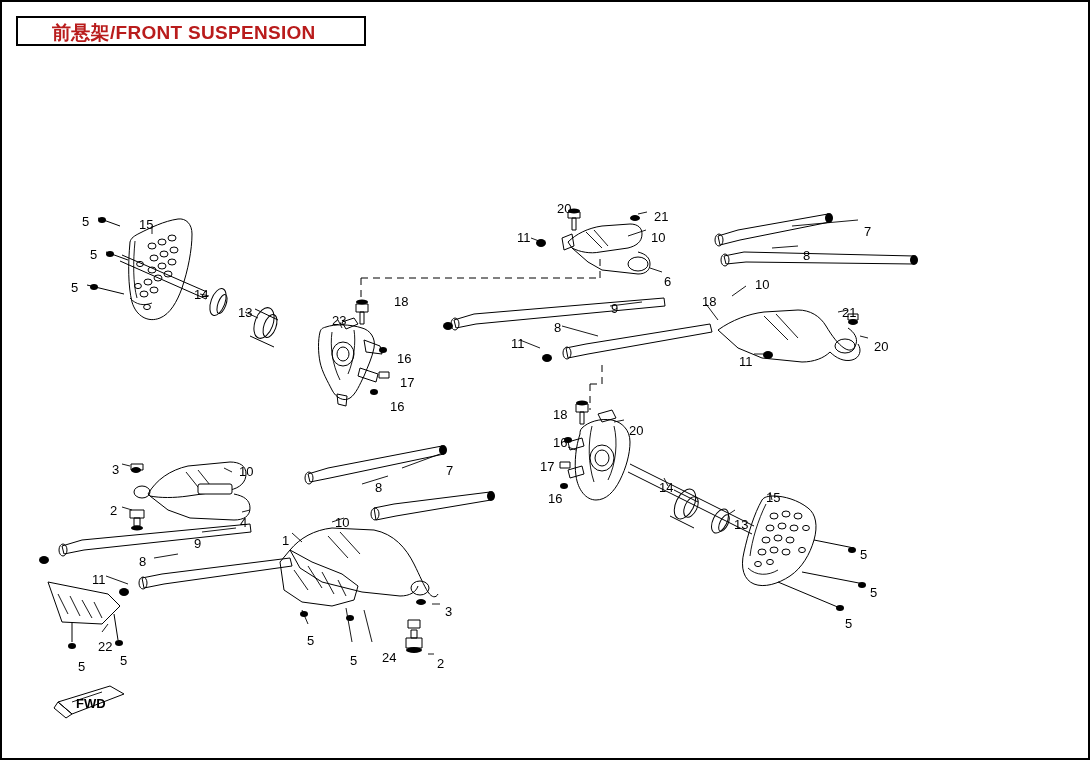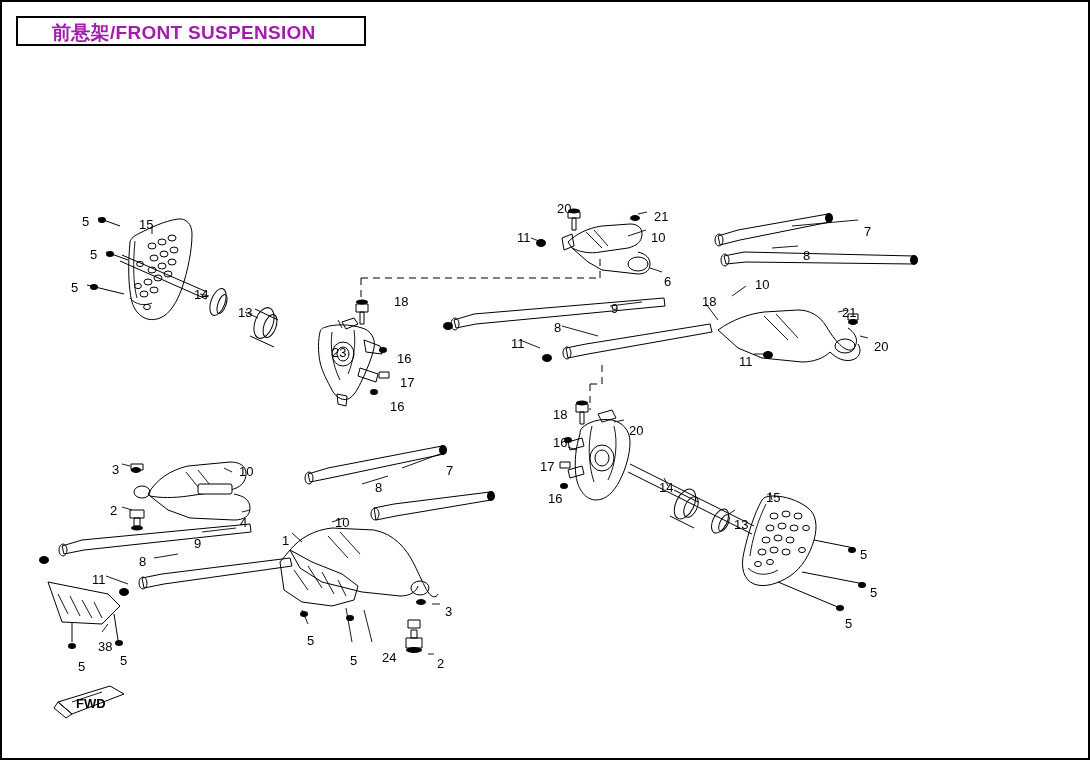--- a/index.html
+++ b/index.html
@@ -1,19 +1,19 @@
 <!DOCTYPE html>
 <html><head>
 <meta charset="utf-8">
 <style>
   html,body{margin:0;padding:0;background:#ffffff;}
   body{font-family:"Liberation Sans", sans-serif;}
   #page{position:relative;width:1090px;height:760px;background:#fff;border:2px solid #000;box-sizing:border-box;overflow:hidden;}
   #title-box{position:absolute;left:14px;top:14px;width:350px;height:30px;border:2px solid #000;box-sizing:border-box;background:#fff;}
-  #title-text{position:absolute;left:50px;top:18px;font-size:19px;font-weight:bold;color:#a21caf;letter-spacing:0.3px;white-space:nowrap;}
+  #title-text{position:absolute;left:50px;top:18px;font-size:19px;font-weight:bold;color:#b91c1c;letter-spacing:0.3px;white-space:nowrap;}
   .cal{position:absolute;font-size:13px;color:#000;font-family:"Liberation Sans", sans-serif;}
   svg.layer{position:absolute;left:0;top:0;width:1090px;height:760px;pointer-events:none;}
   .ln{stroke:#000;stroke-width:1;fill:none;}
   .thin{stroke:#000;stroke-width:0.9;fill:none;}
   .dash{stroke:#000;stroke-width:1;fill:none;stroke-dasharray:7 5;}
   .fl{fill:#000;}
   .wh{fill:#fff;stroke:#000;stroke-width:1;}
   .nofill{fill:none;stroke:#000;stroke-width:1;}
   .fwd-label{position:absolute;font-size:13px;font-weight:bold;color:#000;}
 </style>
@@ -322,21 +322,21 @@
       <path class="thin" d="M70,700 L100,690"></path>
     </g>
   </svg>
 
   <div class="cal" style="left:80px;top:212px;">5</div>
   <div class="cal" style="left:137px;top:215px;">15</div>
   <div class="cal" style="left:88px;top:245px;">5</div>
   <div class="cal" style="left:69px;top:278px;">5</div>
   <div class="cal" style="left:192px;top:285px;">14</div>
   <div class="cal" style="left:236px;top:303px;">13</div>
-  <div class="cal" style="left:330px;top:311px;margin-top:32px;">23</div>
+  <div class="cal" style="left:330px;top:311px;">23</div>
   <div class="cal" style="left:392px;top:292px;">18</div>
   <div class="cal" style="left:395px;top:349px;">16</div>
   <div class="cal" style="left:398px;top:373px;">17</div>
   <div class="cal" style="left:388px;top:397px;">16</div>
 
   <div class="cal" style="left:555px;top:199px;">20</div>
   <div class="cal" style="left:652px;top:207px;">21</div>
   <div class="cal" style="left:515px;top:228px;">11</div>
   <div class="cal" style="left:649px;top:228px;">10</div>
   <div class="cal" style="left:662px;top:272px;">6</div>
@@ -368,21 +368,21 @@
   <div class="cal" style="left:108px;top:501px;">2</div>
   <div class="cal" style="left:238px;top:513px;">4</div>
   <div class="cal" style="left:373px;top:478px;">8</div>
   <div class="cal" style="left:444px;top:461px;">7</div>
   <div class="cal" style="left:192px;top:534px;">9</div>
   <div class="cal" style="left:137px;top:552px;">8</div>
   <div class="cal" style="left:90px;top:570px;">11</div>
   <div class="cal" style="left:333px;top:513px;">10</div>
   <div class="cal" style="left:280px;top:531px;">1</div>
   <div class="cal" style="left:443px;top:602px;">3</div>
-  <div class="cal" style="left:96px;top:637px;">38</div>
+  <div class="cal" style="left:96px;top:637px;">22</div>
   <div class="cal" style="left:76px;top:657px;">5</div>
   <div class="cal" style="left:118px;top:651px;">5</div>
   <div class="cal" style="left:305px;top:631px;">5</div>
   <div class="cal" style="left:348px;top:651px;">5</div>
   <div class="cal" style="left:380px;top:648px;">24</div>
   <div class="cal" style="left:435px;top:654px;">2</div>
 
   <div class="fwd-label" style="left:74px;top:694px;">FWD</div>
 </div>
 

